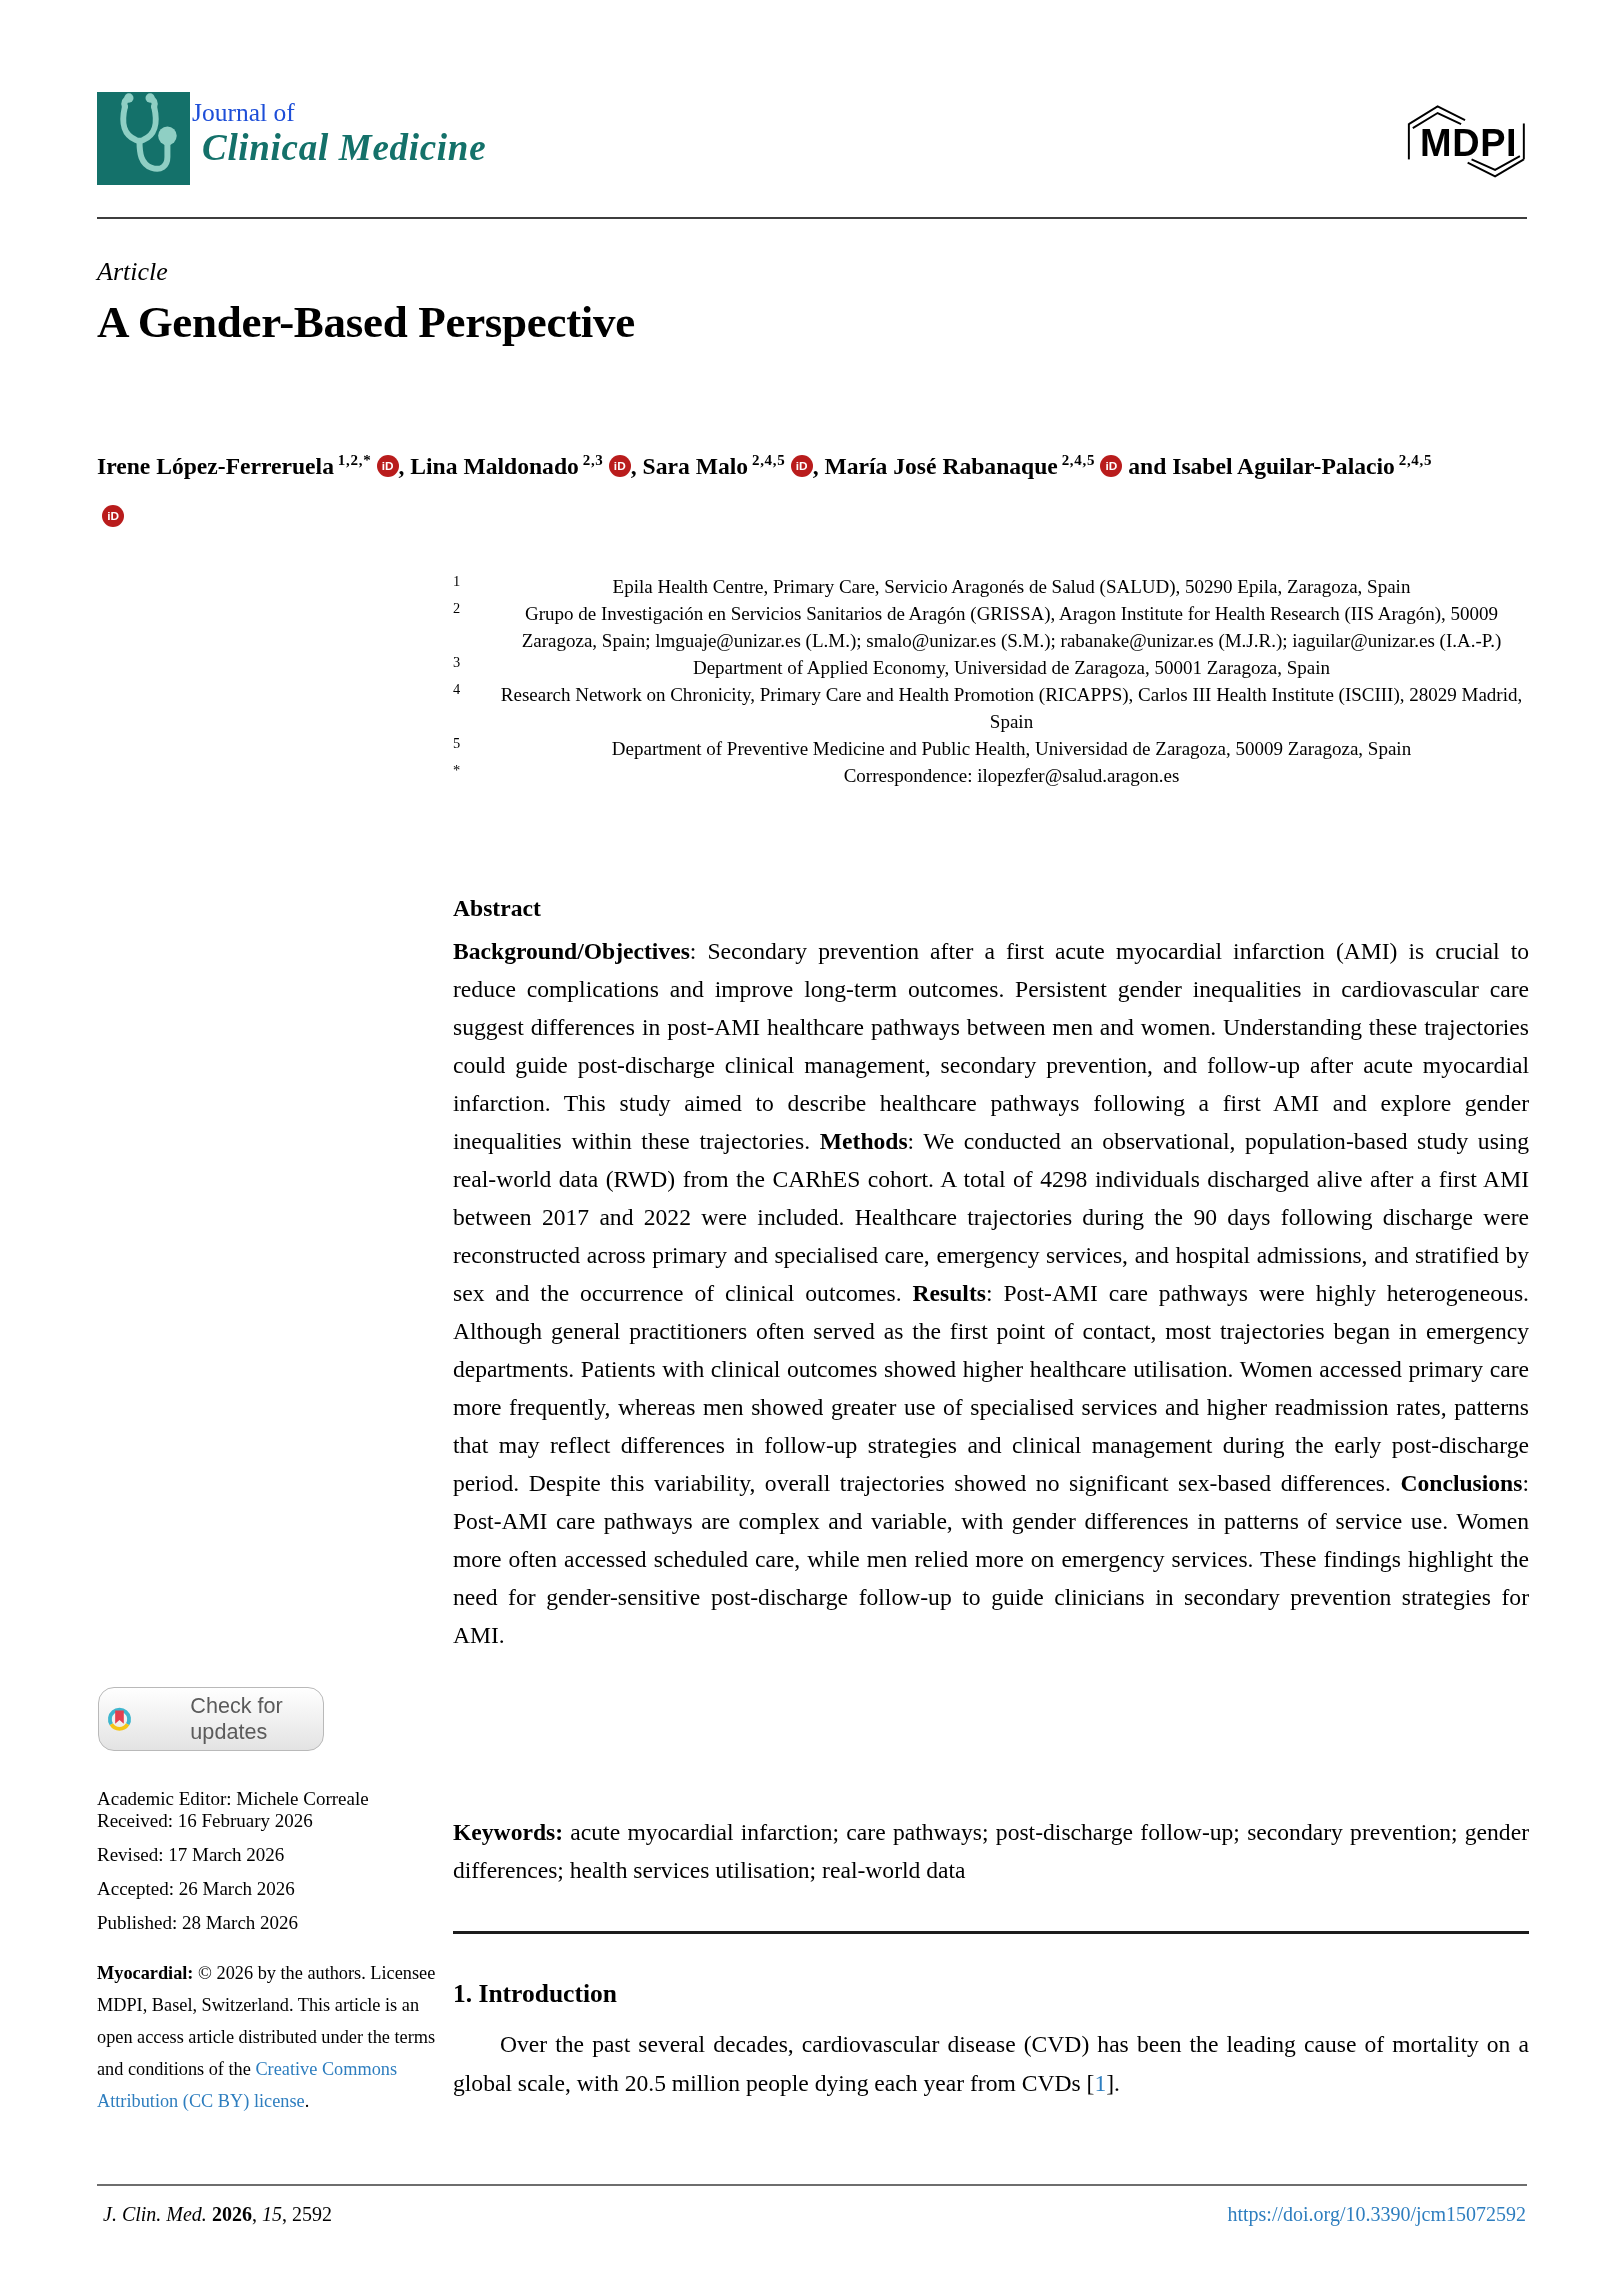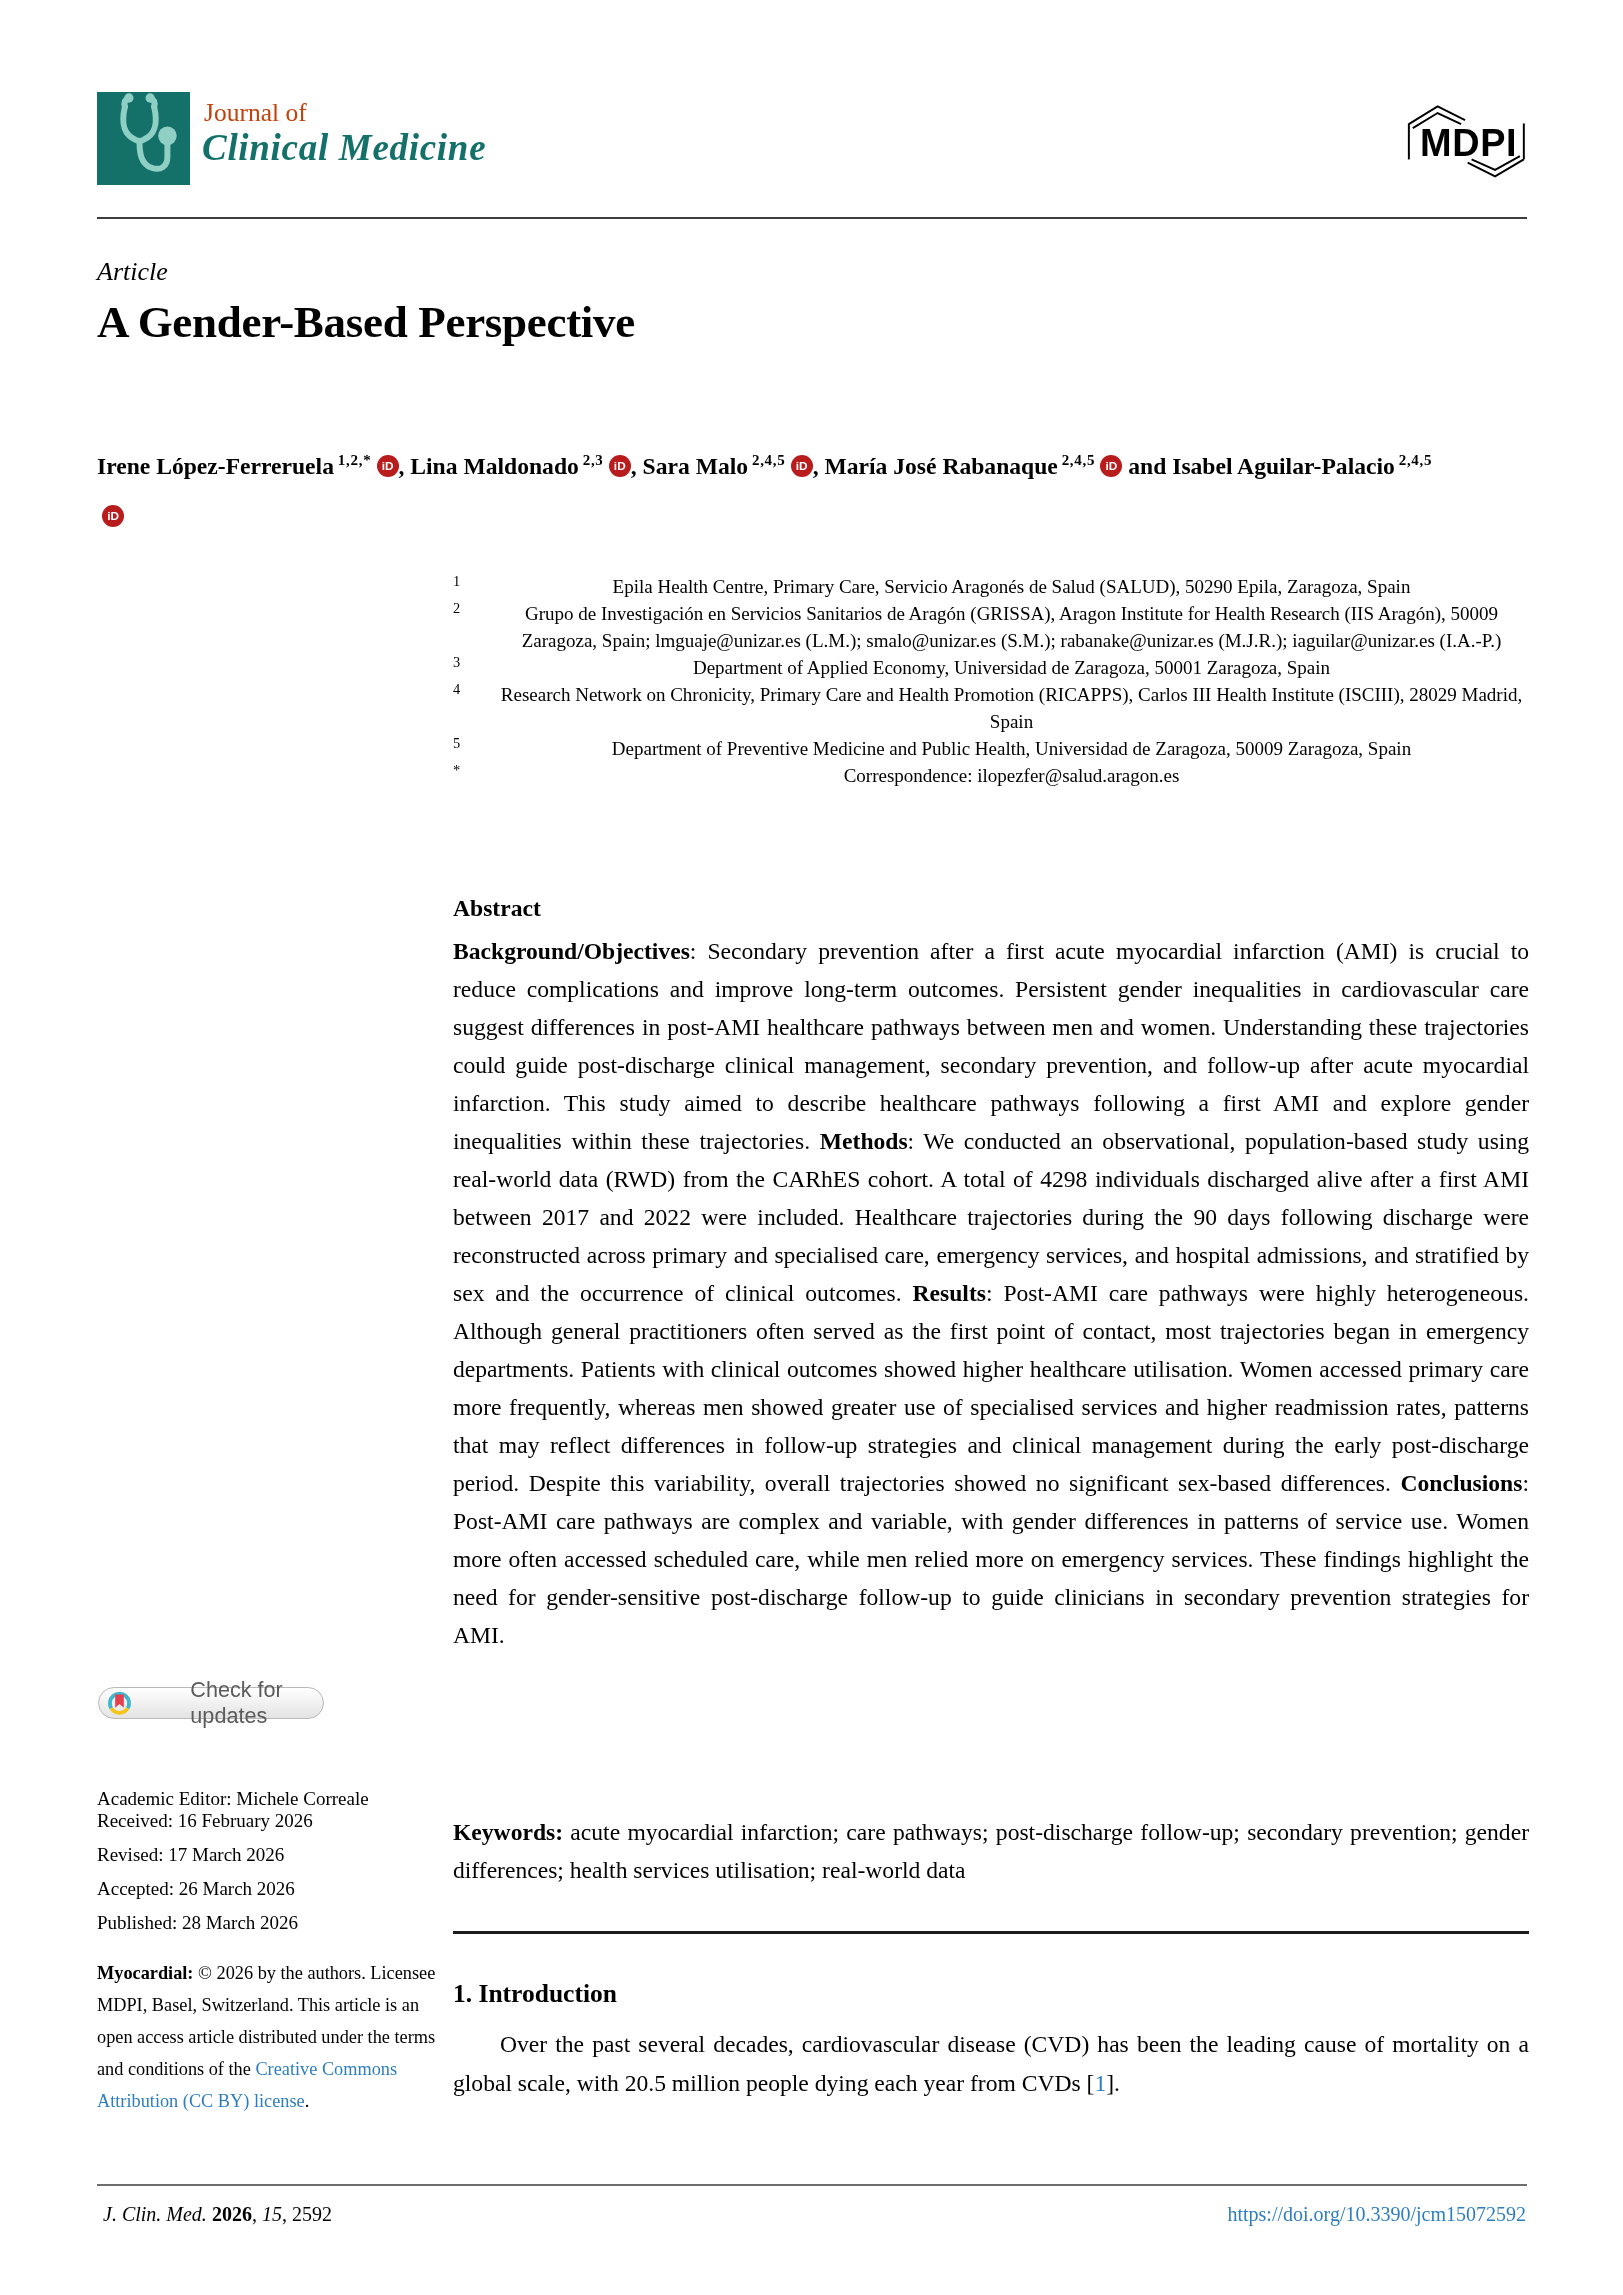--- a/index.html
+++ b/index.html
@@ -5,21 +5,21 @@
   html,body{margin:0;padding:0;background:#ffffff;}
   body{
     width:1623px;height:2295px;position:relative;
     font-family:"Liberation Serif", serif;color:#000;
     -webkit-font-smoothing:antialiased;
   }
   .abs{position:absolute;}
 
   
   .logo-box{left:97px;top:92px;width:93px;height:93px;background:#14716A;}
-  .journal-prefix{left:204px;top:98px;font-size:25.5px;color:#c2410c;}
+  .journal-prefix{left:192px;top:98px;font-size:25.5px;color:#1d4ed8;}
   .journal-name{left:202px;top:126px;font-size:37px;font-weight:bold;font-style:italic;color:#14716A;letter-spacing:0.7px;}
   .mdpi-logo{left:1406px;top:98px;}
   .header-rule{left:97px;top:217px;width:1430px;height:2px;background:#3d3d3d;}
 
   
   .article-type{left:97px;top:257px;font-size:26px;font-style:italic;}
   .paper-title{left:97px;top:295px;width:1165px;font-size:45px;font-weight:bold;line-height:54px;letter-spacing:-0.3px;}
   .paper-title span{display:block;}
   .authors{left:97px;top:435px;width:1361px;font-size:23.6px;font-weight:bold;line-height:50px;}
   .authors sup{font-size:15px;font-weight:bold;margin-left:3.9px;letter-spacing:0.7px;}
@@ -40,21 +40,21 @@
   .keywords{left:453px;top:1813px;width:1076px;font-size:23.6px;line-height:38px;text-align:justify;}
   .keywords .b{font-weight:bold;}
   .dark-rule{left:453px;top:1931px;width:1076px;height:2.6px;background:#1c1c1c;}
 
   
   .intro-heading{left:453px;top:1979px;font-size:25.5px;font-weight:bold;}
   .intro-body{left:453px;top:2025px;width:1076px;font-size:23.6px;line-height:39px;text-align:justify;text-indent:47px;}
   .ref-link{color:#2E7EBF;text-decoration:none;cursor:pointer;}
 
   
-  .check-btn{left:98px;top:1687px;width:226px;height:32px;border:1.3px solid #b9b9b9;border-radius:16px;
+  .check-btn{left:98px;top:1687px;width:226px;height:64px;border:1.3px solid #b9b9b9;border-radius:16px;
              background:linear-gradient(#ffffff,#e3e3e3);display:flex;align-items:center;cursor:pointer;box-sizing:border-box;gap:48px;}
   .check-btn svg{margin-left:7.9px;}
   .check-label{font-family:"Liberation Sans",sans-serif;font-size:21.6px;color:#5b5b5b;margin-left:10.5px;}
   .academic-editor{left:97px;top:1788px;font-size:19px;}
   .dates{left:97px;top:1804px;font-size:19px;line-height:34px;}
   .copyright{left:97px;top:1957px;width:343px;font-size:18.3px;line-height:32px;}
   .copyright .b{font-weight:bold;}
   .cc-link{color:#2E7EBF;cursor:pointer;}
 
   

